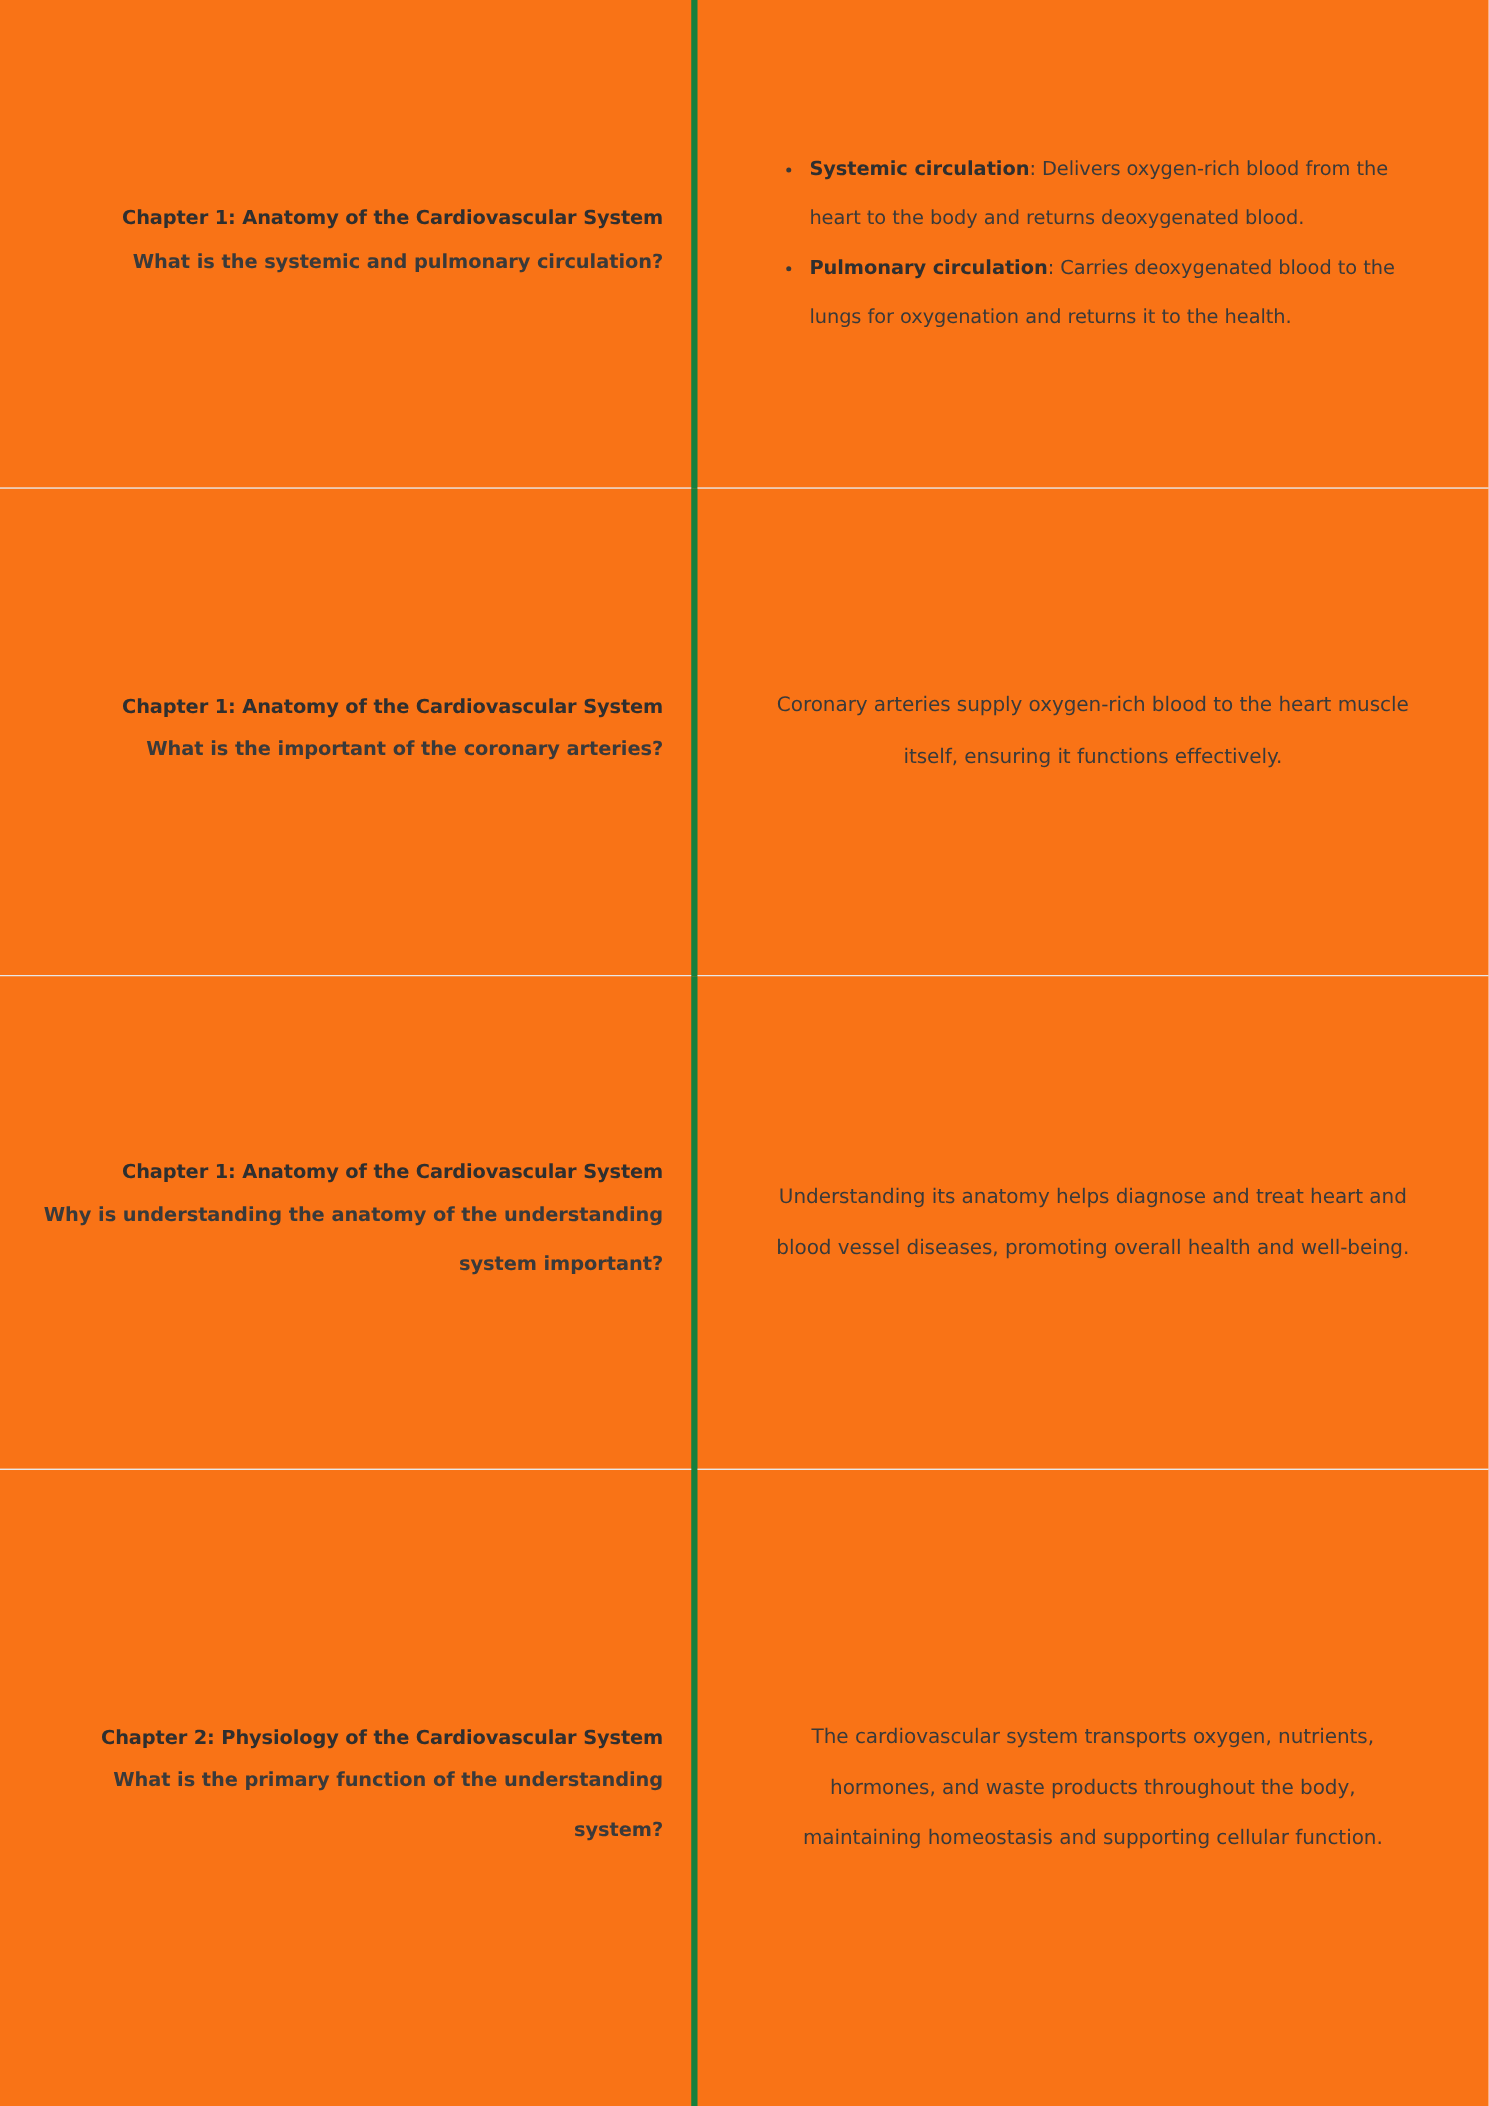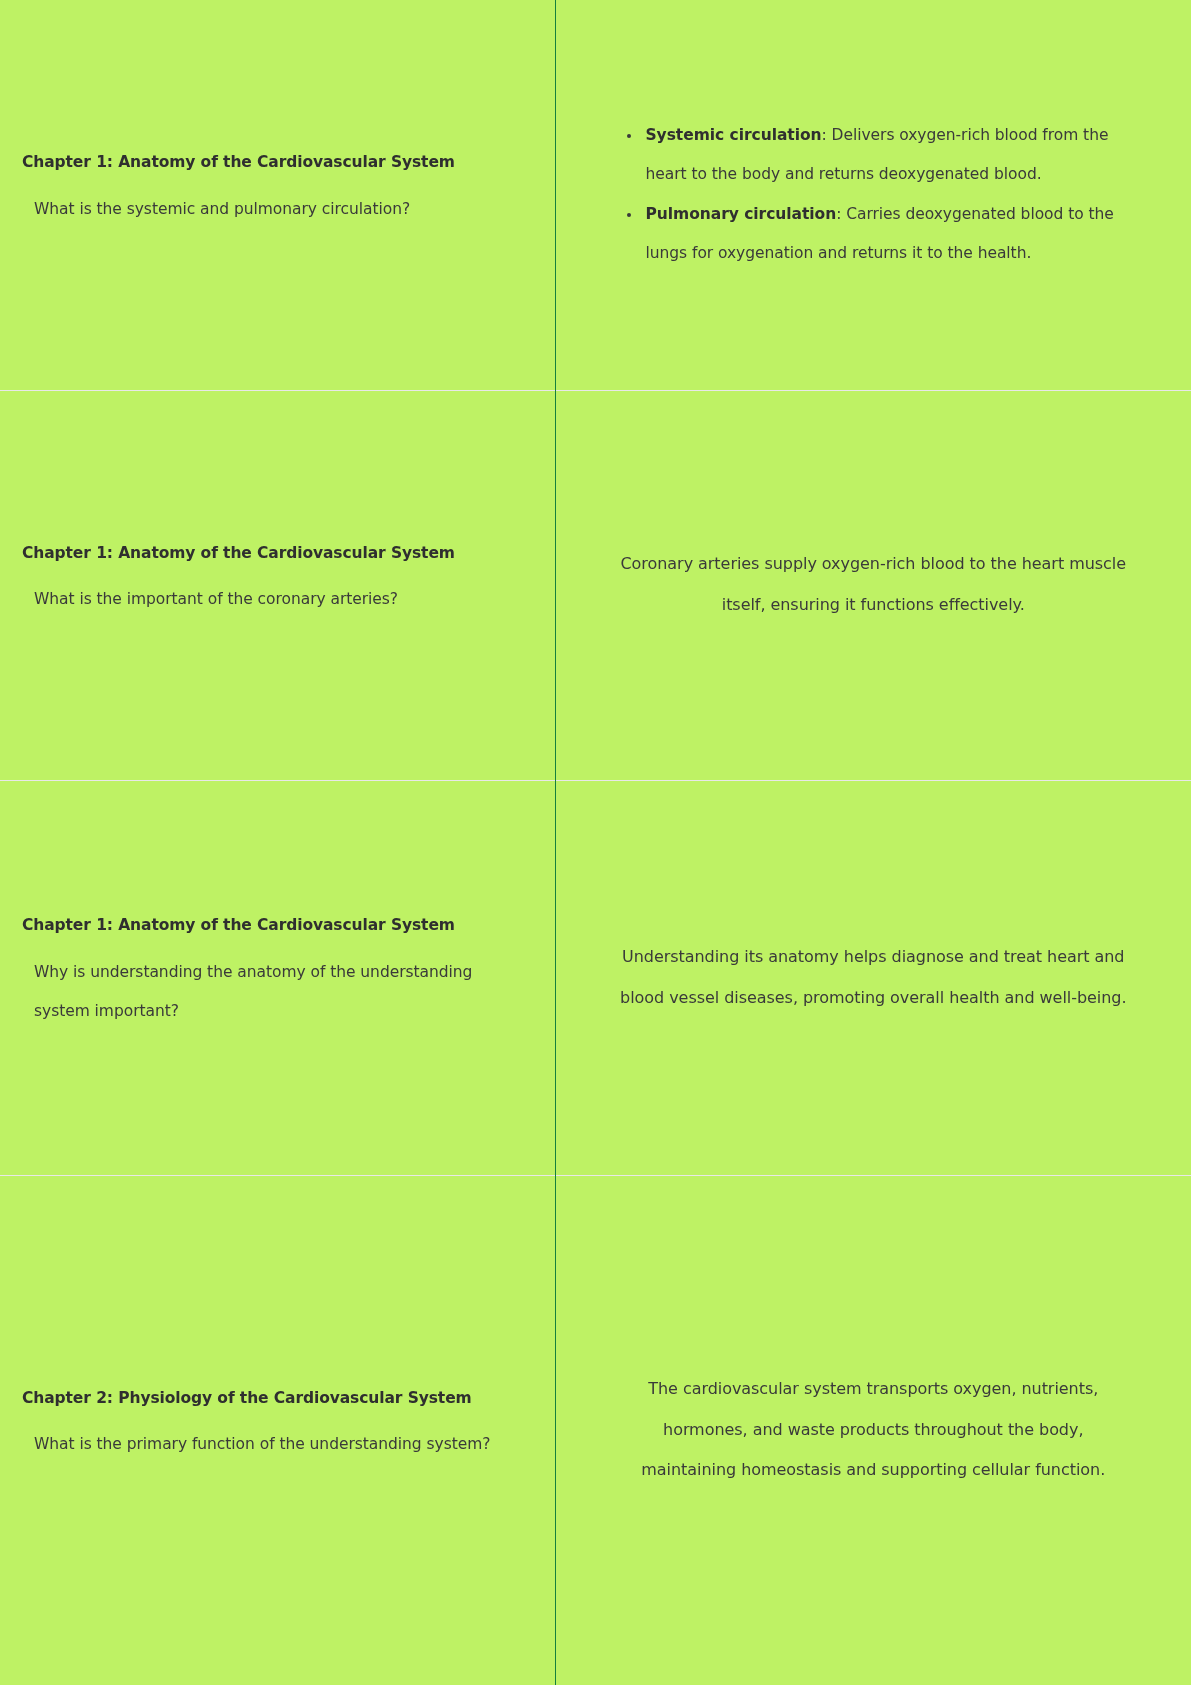--- a/index.html
+++ b/index.html
@@ -21,27 +21,27 @@
     table-layout: fixed;
   }
 
   .card-row {
     border-bottom: 1px solid #e8e8e8;
   }
 
   .cell {
     vertical-align: middle;
     padding: 0;
-    background: #bef264;
+    background: #f97316;
   }
 
   .question-cell {
     width: 555px;
-    border-right: 1px solid #15803d;
-    text-align: left;
+    border-right: 5px solid #15803d;
+    text-align: right;
     padding: 16px 22px;
     box-sizing: border-box;
   }
 
   .answer-cell {
     width: 636px;
     text-align: center;
     padding: 0 60px;
     box-sizing: border-box;
   }
@@ -50,24 +50,24 @@
     font-size: 15.5px;
     font-weight: bold;
     color: #2f2f2f;
     line-height: 1.9;
     margin: 0;
     letter-spacing: -0.1px;
   }
 
   .question-text {
     font-size: 15.5px;
-    font-weight: normal;
+    font-weight: bold;
     color: #3a3a3a;
     line-height: 2.55;
-    margin: 12px;
+    margin: 0;
     letter-spacing: -0.05px;
   }
 
   .answer-text {
     font-size: 16px;
     font-weight: normal;
     color: #3a3a3a;
     line-height: 2.55;
     margin: 0;
     letter-spacing: -0.05px;

